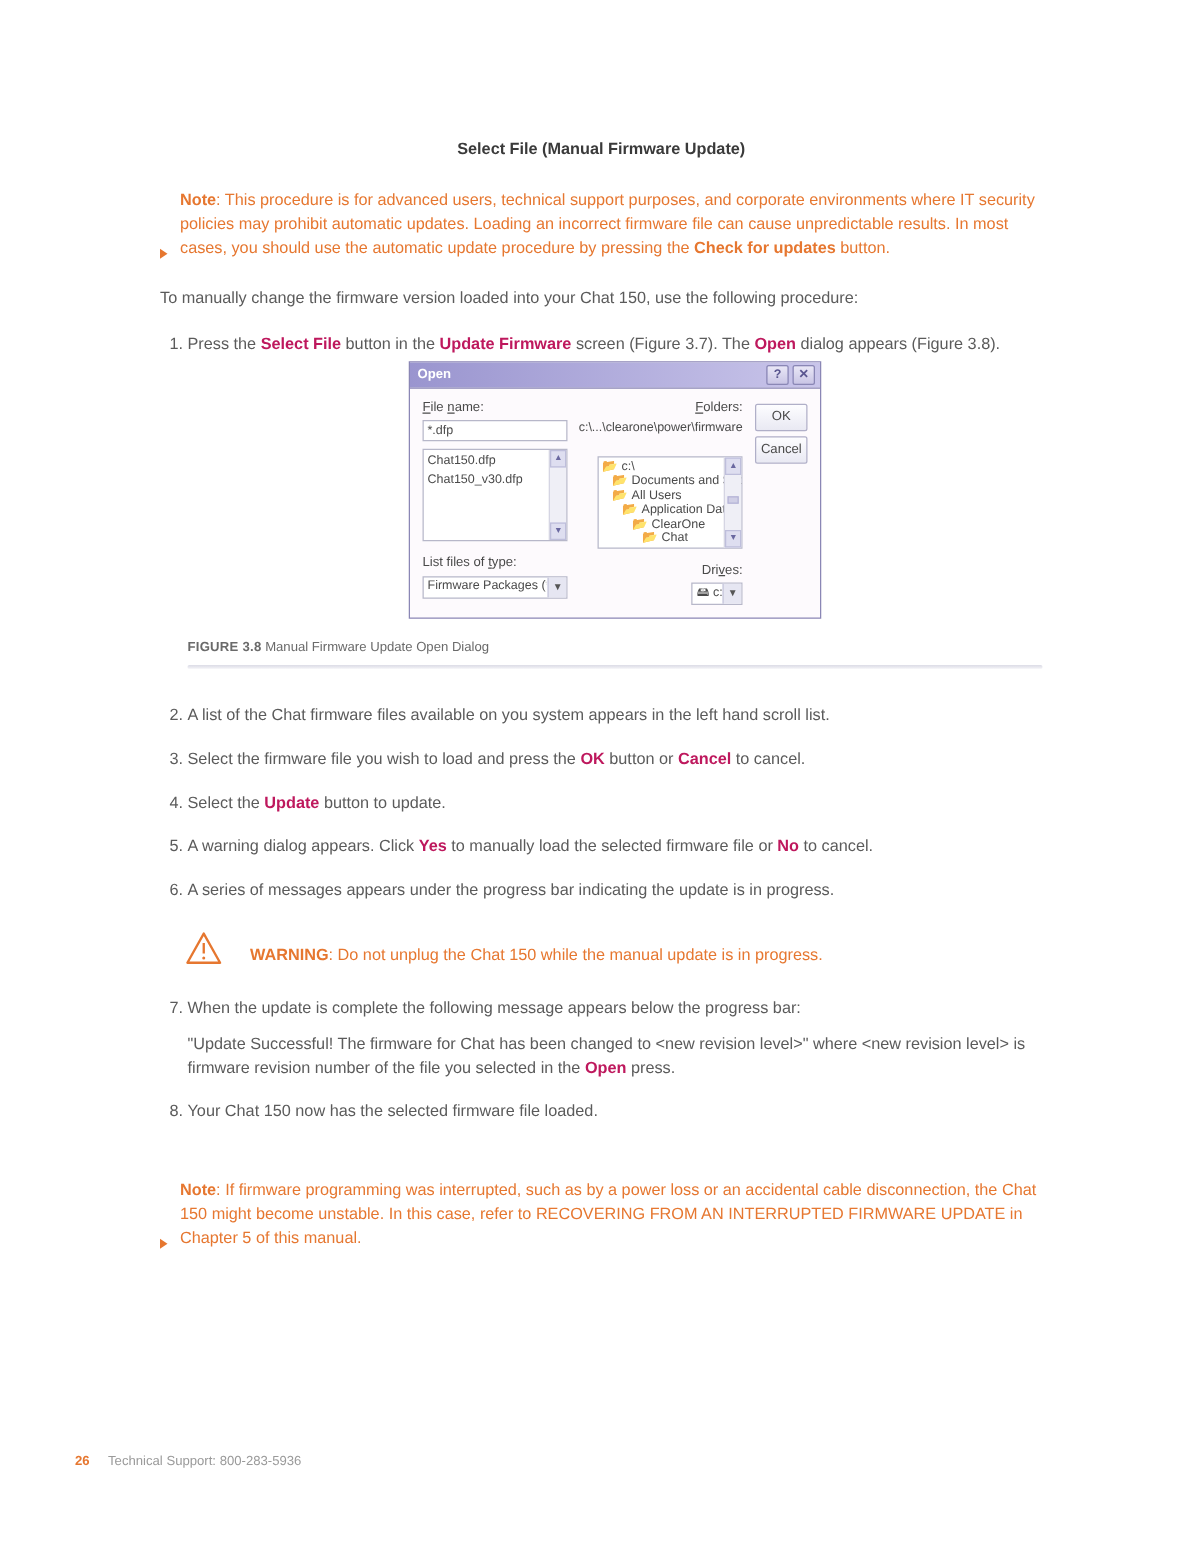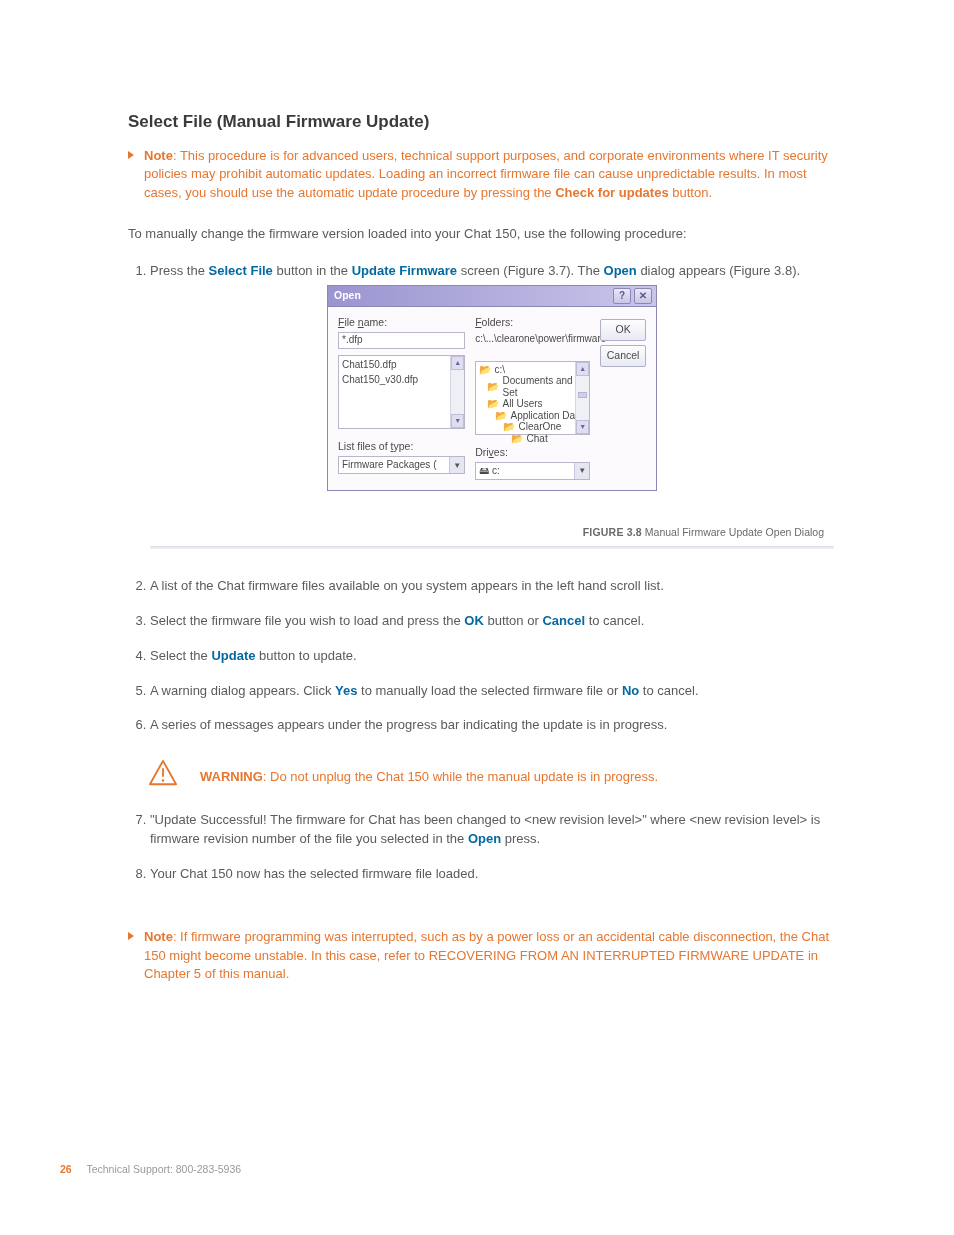--- a/index.html
+++ b/index.html
@@ -18,46 +18,48 @@
     font-family: "Helvetica Neue", Helvetica, Arial, sans-serif;
     font-size: 13px;
     color: var(--text);
     line-height: 1.45;
     position: relative;
   }
   .page {
     padding: 110px 120px 40px 128px;
   }
   h3.section-title {
-    font-size: 17px;
+    font-size: 13px;
     font-weight: 700;
     color: #3a3a3a;
-    margin: 0 0 12px 0;
+    margin: 0 0 22px 0;
+    text-align: center;
   }
   .note-block {
     display: flex;
     gap: 10px;
     margin-bottom: 22px;
+    align-items: flex-end;
   }
   .caret {
     width: 0; height: 0;
     border-top: 4px solid transparent;
     border-bottom: 4px solid transparent;
     border-left: 6px solid var(--orange);
     margin-top: 4px;
     flex: 0 0 auto;
   }
   .note-block .body { color: var(--orange); }
   .note-block .body .label { font-weight: 700; }
-  .bold { font-weight: 700; color: #0369a1; }
+  .bold { font-weight: 700; color: #be185d; }
   p.para { margin: 0 0 18px 0; }
   ol.steps { margin: 0 0 10px 0; padding-left: 22px; }
   ol.steps > li { margin-bottom: 16px; }
   ol.steps > li .sub { margin-top: 10px; }
-  .caption-wrap { text-align: right; font-size: 10.5px; color:#6a6a6a; margin-top: 34px; padding-right:10px; }
+  .caption-wrap { font-size: 10.5px; color:#6a6a6a; margin-top: 16px; padding-right:10px; }
   .caption-wrap .fig { font-weight:700; letter-spacing:0.2px; }
   .divider-under-caption {
     height: 3px;
     margin: 6px 0 28px 0;
     background: linear-gradient(to bottom, #dcdce6, #f2f2f6);
     border-radius: 2px;
   }
   .warning-row {
     display: flex;
     align-items: flex-end;
@@ -103,21 +105,21 @@
     border-radius:2px;
     display:flex; align-items:center; justify-content:center;
     font-size:10px; color:#5a5690; line-height:1;
   }
   .dlg-body {
     display:flex; gap:10px;
     padding: 8px 10px 10px 10px;
   }
   .col { display:flex; flex-direction:column; }
   .col.left { width: 133px; }
-  .col.mid { width: 115px; }
+  .col.mid { width: 130px; align-items: flex-end; }
   .col.right { width: 48px; padding-top: 4px; gap:4px; }
   .lbl { margin-bottom:2px; text-decoration: underline; text-decoration-color: transparent; }
   .lbl .u { text-decoration: underline; }
   .input, .select, .filelist, .folderlist {
     border: 1px solid #b7b7c9;
     background: #fff;
     font-size: 10px;
     font-family: Tahoma, Arial, sans-serif;
   }
   .input { height: 15px; padding: 0 3px; display:flex; align-items:center;text-align:center; }
@@ -305,20 +307,21 @@
       <line x1="16" y1="10" x2="16" y2="19" stroke="#e67730" stroke-width="2"></line>
       <circle cx="16" cy="23" r="1.3" fill="#e67730"></circle>
     </svg>
     <div class="txt">
       <span class="label">WARNING</span><span>: Do not unplug the Chat 150 while the manual update is in progress.</span>
     </div>
   </div>
 
   <ol class="steps" start="7">
     <li>
+      <div>When the update is complete the following message appears below the progress bar:</div>
       <div class="sub">
         <span>"Update Successful! The firmware for Chat has been changed to &lt;new revision level&gt;" where &lt;new revision level&gt; is firmware revision number of the file you selected in the </span><span class="bold">Open</span><span> press.</span>
       </div>
     </li>
     <li>Your Chat 150 now has the selected firmware file loaded.</li>
   </ol>
 
   <div style="height:28px;"></div>
 
   <div class="note-block">

